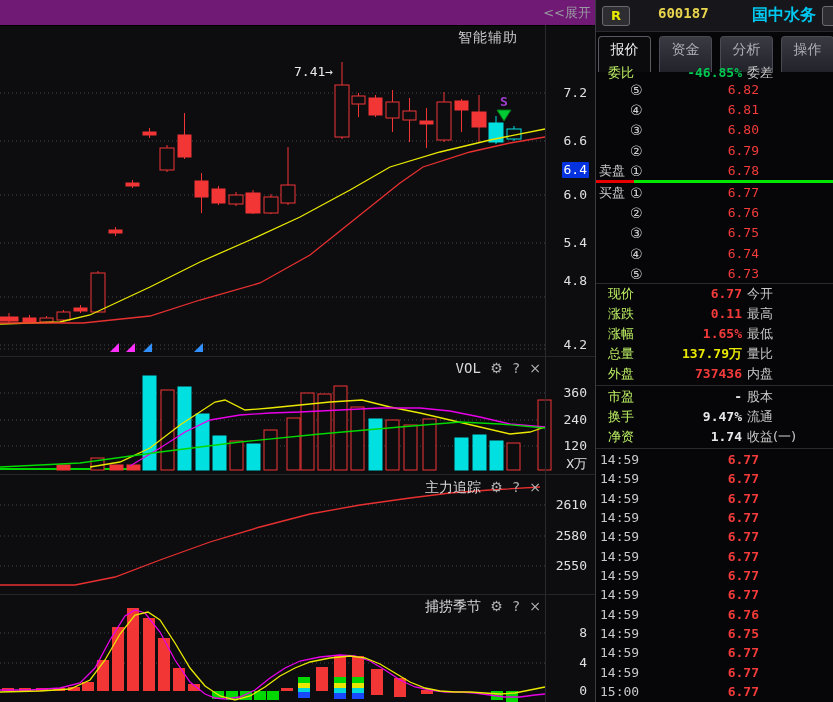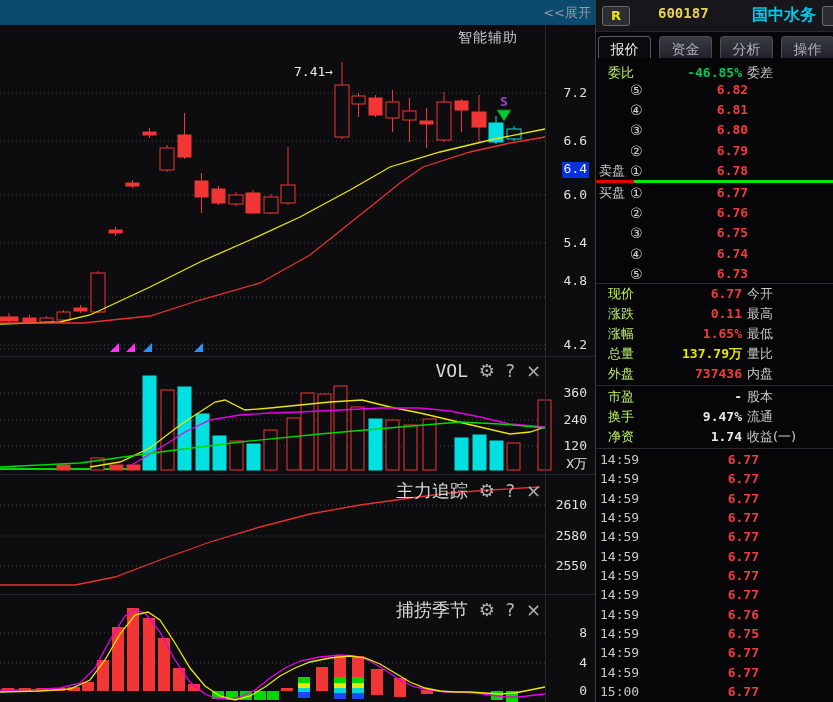--- a/index.html
+++ b/index.html
@@ -1,55 +1,55 @@
 <!DOCTYPE html>
 <html><head>
 <meta charset="utf-8">
 <style>
   html,body{margin:0;padding:0;background:#000;}
   #app{position:relative;width:833px;height:702px;background:#0d0d10;overflow:hidden;
        font-family:"DejaVu Sans","Liberation Sans",sans-serif;font-size:13px;color:#c8c8c8;}
   .abs{position:absolute;}
   
-  #left-toolbar{left:0;top:0;width:595px;height:25px;background:#0c4a6e;border-bottom:1px solid #000;}
+  #left-toolbar{left:0;top:0;width:595px;height:25px;background:#701a75;border-bottom:1px solid #000;}
   #expand-btn{right:4px;top:4px;color:#9a9aa2;font-size:13px;cursor:pointer;}
   #chart-area{left:0;top:0;width:595px;height:702px;}
   #main-label{left:458px;top:29px;color:#c8c8c8;font-size:14px;letter-spacing:1px;}
-  .panel-header{color:#c8c8c8;font-size:18px;white-space:nowrap;}
+  .panel-header{color:#c8c8c8;font-size:14px;white-space:nowrap;}
   .panel-header .t{color:#d8d8d8;}
   .panel-header .ic{color:#b0b0b0;margin-left:5px;cursor:pointer;}
   .vline{background:#2a2a2e;width:1px;}
   .hline{background:#26262a;height:1px;}
   .axis-label{position:absolute;right:6px;color:#e0e0e0;font-family:"DejaVu Sans Mono",monospace;
               font-size:13px;line-height:16px;padding:0 2px;}
-  .axis-label.hl{background:#0633e0;color:#fff;border-radius:1px;font-family:Liberation Mono, monospace;}
+  .axis-label.hl{background:#0633e0;color:#fff;border-radius:1px;}
   #axis-col{left:546px;top:25px;width:49px;height:677px;}
   
   #right-panel{left:595px;top:0;width:238px;height:702px;background:#060608;border-left:1px solid #3a3a40;}
   #rp-topbar{left:0;top:0;width:238px;height:31px;background:#17171b;border-bottom:1px solid #2a2a2e;}
   #r-badge{left:6px;top:6px;width:26px;height:18px;background:#2e2e32;border:1px solid #6a6a70;
            border-radius:3px;color:#e8e800;font-weight:bold;text-align:center;line-height:18px;font-size:13px;}
   #stock-code{left:62px;top:5px;color:#e8d44d;font-weight:bold;font-size:14px;font-family:"DejaVu Sans Mono",monospace;}
   #stock-name{left:156px;top:5px;color:#00c8f0;font-weight:bold;font-size:16px;}
   #corner-btn{right:-6px;top:6px;width:16px;height:18px;background:#2e2e32;border:1px solid #6a6a70;border-radius:3px;}
-  #rp-tabs{left:2px;top:36px;width:236px;height:22px;display:flex;gap:8px;}
+  #rp-tabs{left:2px;top:36px;width:236px;height:36px;display:flex;gap:8px;}
   .tab{flex:1;text-align:center;line-height:24px;font-size:14px;color:#b0b0b8;cursor:pointer;
        background:linear-gradient(#3a3a42,#22222a);border:1px solid #4a4a52;border-bottom:0;
        border-radius:4px 4px 0 0;}
   .tab.active{background:#0b0b0d;color:#f0f0f2;border-color:#5a5a62;}
   .rp-row{position:relative;height:20px;line-height:20px;white-space:nowrap;}
   .rp-row .lab{position:absolute;left:12px;color:#bef264;text-align:center;}
   .rp-row .val{position:absolute;left:60px;width:86px;text-align:right;
                font-family:"DejaVu Sans Mono",monospace;font-weight:bold;}
   .rp-row .lab2{position:absolute;left:151px;color:#c8c8c8;}
   .ord-row{position:relative;height:20.2px;line-height:20.2px;}
   .ord-row .pre{position:absolute;left:3px;color:#c8c8c8;}
   .ord-row .num{position:absolute;left:34px;width:18px;color:#d0d0d0;font-size:14px;}
-  .ord-row .prc{position:absolute;left:110px;width:53px;text-align:center;color:#f43b3b;
-                font-family:"DejaVu Sans Mono",monospace;font-weight:bold;}
+  .ord-row .prc{position:absolute;left:110px;width:53px;text-align:right;color:#f43b3b;
+                font-family:"DejaVu Sans Mono",monospace;font-weight:normal;}
   .tick-row{position:relative;height:19.35px;line-height:19.35px;}
   .tick-row .tm{position:absolute;left:4px;color:#c8c8c8;font-family:"DejaVu Sans Mono",monospace;}
   .tick-row .pr{position:absolute;left:110px;width:53px;text-align:right;color:#f43b3b;
                 font-family:"DejaVu Sans Mono",monospace;font-weight:bold;}
   .red{color:#f43b3b;} .yellow{color:#e8e800;} .white{color:#e8e8e8;} .green{color:#00c850;}
   svg text{font-family:"DejaVu Sans Mono",monospace;}
 </style>
 </head>
 <body>
 

